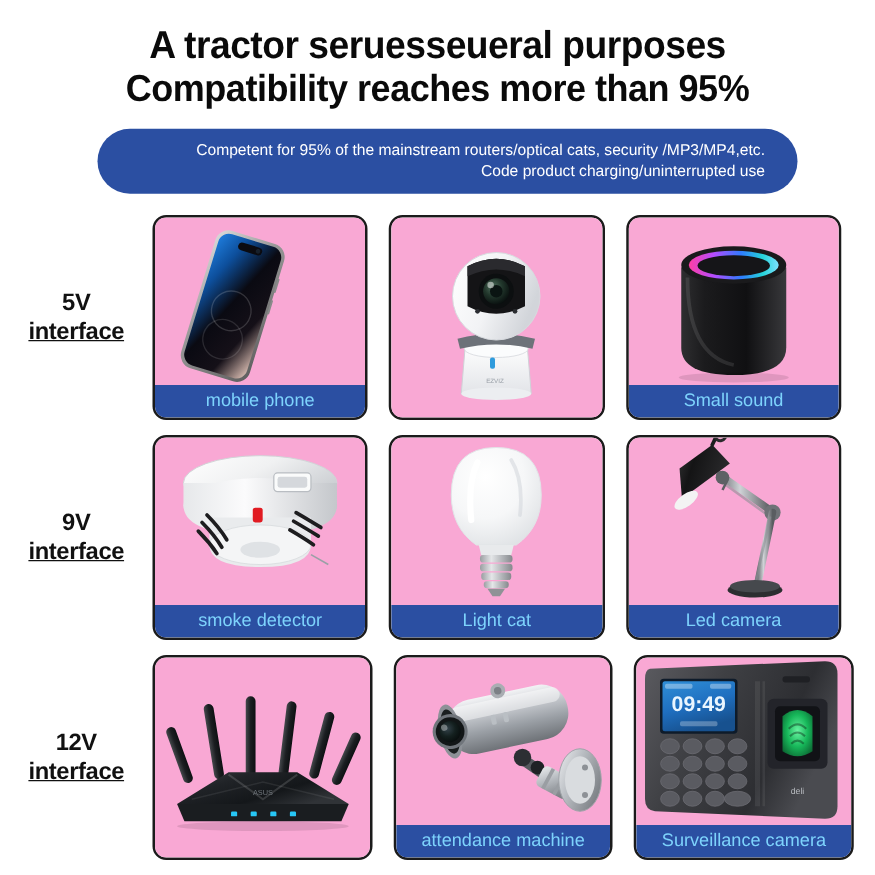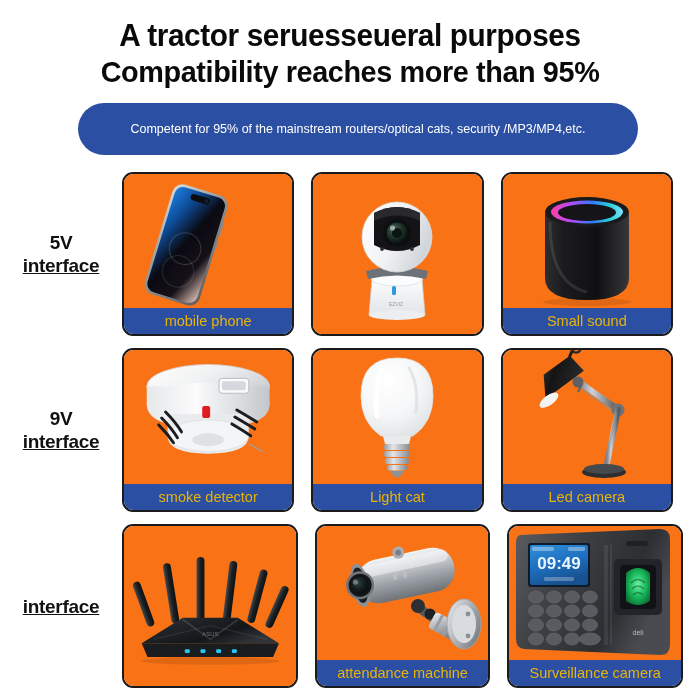--- a/index.html
+++ b/index.html
@@ -42,21 +42,21 @@
   .banner {
     position: absolute;
     left: 78px;
     top: 103px;
     width: 560px;
     height: 52px;
     background: #2b4fa2;
     border-radius: 26px;
     display: flex;
     flex-direction: column;
-    align-items: center;
+    align-items: flex-end;
     justify-content: center;
     box-sizing: border-box;
     padding: 0 26px;
   }
   .banner-line {
     color: #ffffff;
     font-size: 12.5px;
     line-height: 17px;
     text-align: center;
     white-space: nowrap;
@@ -111,27 +111,27 @@
     display: flex;
     flex-direction: column;
   }
   .card-media {
     flex: 1;
     position: relative;
     display: flex;
     align-items: center;
     justify-content: center;
     overflow: hidden;
-    background: #f97316;
+    background: #f9a8d4;
   }
   .card-label {
     height: 26px;
     flex: 0 0 26px;
     background: #2b4fa2;
-    color: #eab308;
+    color: #7dd3fc;
     display: flex;
     align-items: center;
     justify-content: center;
     font-size: 14.5px;
     font-family: "Liberation Sans", sans-serif;
     white-space: nowrap;
   }
 
   
   .art { display:block; }
@@ -139,20 +139,21 @@
 </head>
 <body>
 
 <div class="headline">
   <span class="line line1">A tractor seruesseueral purposes</span>
   <span class="line line2">Compatibility reaches more than 95%</span>
 </div>
 
 <div class="banner">
   <span class="banner-line">Competent for 95% of the mainstream routers/optical cats, security /MP3/MP4,etc.</span>
+  <span class="banner-line">Code product charging/uninterrupted use</span>
 </div>
 
 <div class="grid">
 
   <div class="row">
     <div class="row-label">
       <span class="v">5V</span>
       <span class="iface">interface</span>
     </div>
     <div class="cards">
@@ -395,20 +396,21 @@
           </svg>
         </div>
         <div class="card-label">Led camera</div>
       </div>
 
     </div>
   </div>
 
   <div class="row">
     <div class="row-label">
+      <span class="v">12V</span>
       <span class="iface">interface</span>
     </div>
     <div class="cards">
 
       <div class="card">
         <div class="card-media">
           <svg class="art" width="175" height="132" viewBox="0 0 175 132">
             <defs>
               <linearGradient id="rtBody" x1="0" y1="0" x2="1" y2="0.6">
                 <stop offset="0%" stop-color="#3a3d41"></stop>

